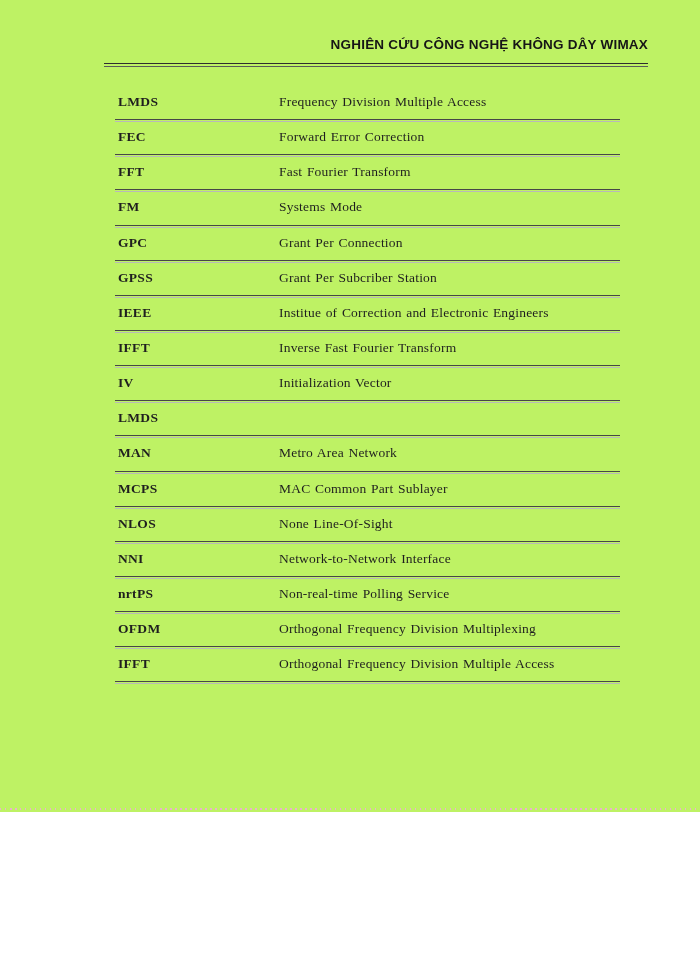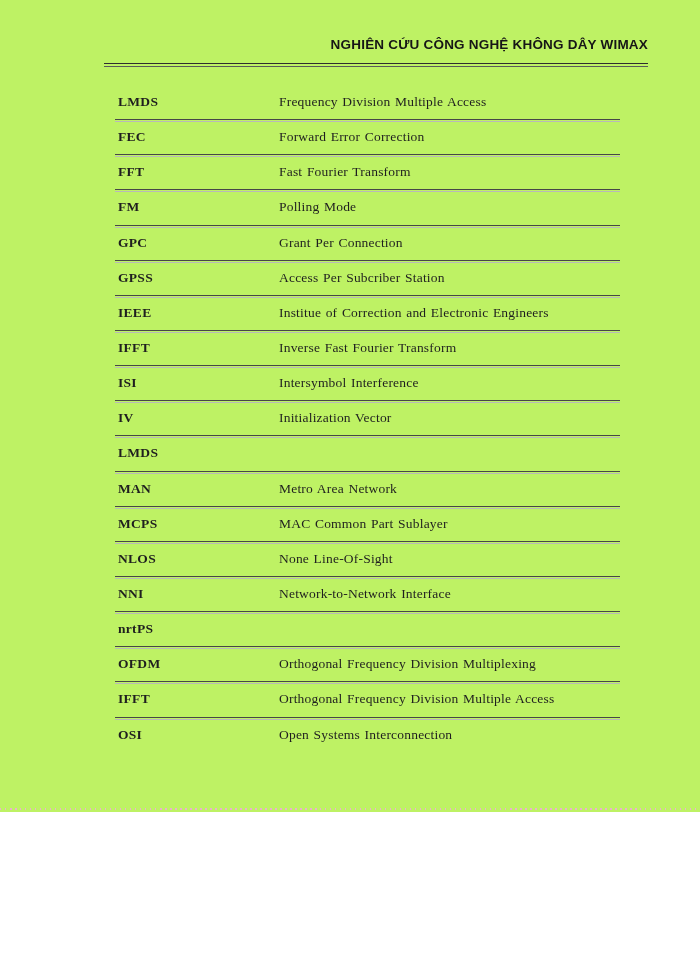--- a/index.html
+++ b/index.html
@@ -131,43 +131,39 @@
     <div class="row">
       <span class="abbr">FEC</span>
       <span class="full">Forward Error Correction</span>
     </div>
     <div class="row">
       <span class="abbr">FFT</span>
       <span class="full">Fast Fourier Transform</span>
     </div>
     <div class="row">
       <span class="abbr">FM</span>
-      <span class="full">Polling Mode</span>
+      <span class="full">Systems Mode</span>
     </div>
     <div class="row">
       <span class="abbr">GPC</span>
       <span class="full">Grant Per Connection</span>
     </div>
     <div class="row">
       <span class="abbr">GPSS</span>
-      <span class="full">Access Per Subcriber Station</span>
+      <span class="full">Grant Per Subcriber Station</span>
     </div>
     <div class="row">
       <span class="abbr">IEEE</span>
       <span class="full">Institue of Correction and Electronic Engineers</span>
     </div>
     <div class="row">
       <span class="abbr">IFFT</span>
       <span class="full">Inverse Fast Fourier Transform</span>
     </div>
     <div class="row">
-      <span class="abbr">ISI</span>
-      <span class="full">Intersymbol Interference</span>
-    </div>
-    <div class="row">
       <span class="abbr">IV</span>
       <span class="full">Initialization Vector</span>
     </div>
     <div class="row">
       <span class="abbr">LMDS</span>
     </div>
     <div class="row">
       <span class="abbr">MAN</span>
       <span class="full">Metro Area Network</span>
     </div>
@@ -178,32 +174,29 @@
     <div class="row">
       <span class="abbr">NLOS</span>
       <span class="full">None Line-Of-Sight</span>
     </div>
     <div class="row">
       <span class="abbr">NNI</span>
       <span class="full">Network-to-Network Interface</span>
     </div>
     <div class="row">
       <span class="abbr">nrtPS</span>
+      <span class="full">Non-real-time Polling Service</span>
     </div>
     <div class="row">
       <span class="abbr">OFDM</span>
       <span class="full">Orthogonal Frequency Division Multiplexing</span>
     </div>
     <div class="row">
       <span class="abbr">IFFT</span>
       <span class="full">Orthogonal Frequency Division Multiple Access</span>
-    </div>
-    <div class="row last">
-      <span class="abbr">OSI</span>
-      <span class="full">Open Systems Interconnection</span>
     </div>
   </div>
 
   <div class="footer-rule"></div>
   <div class="page-number">X</div>
   <div class="bottom-edge-dots"></div>
 
 </div>
 
 </body></html>

